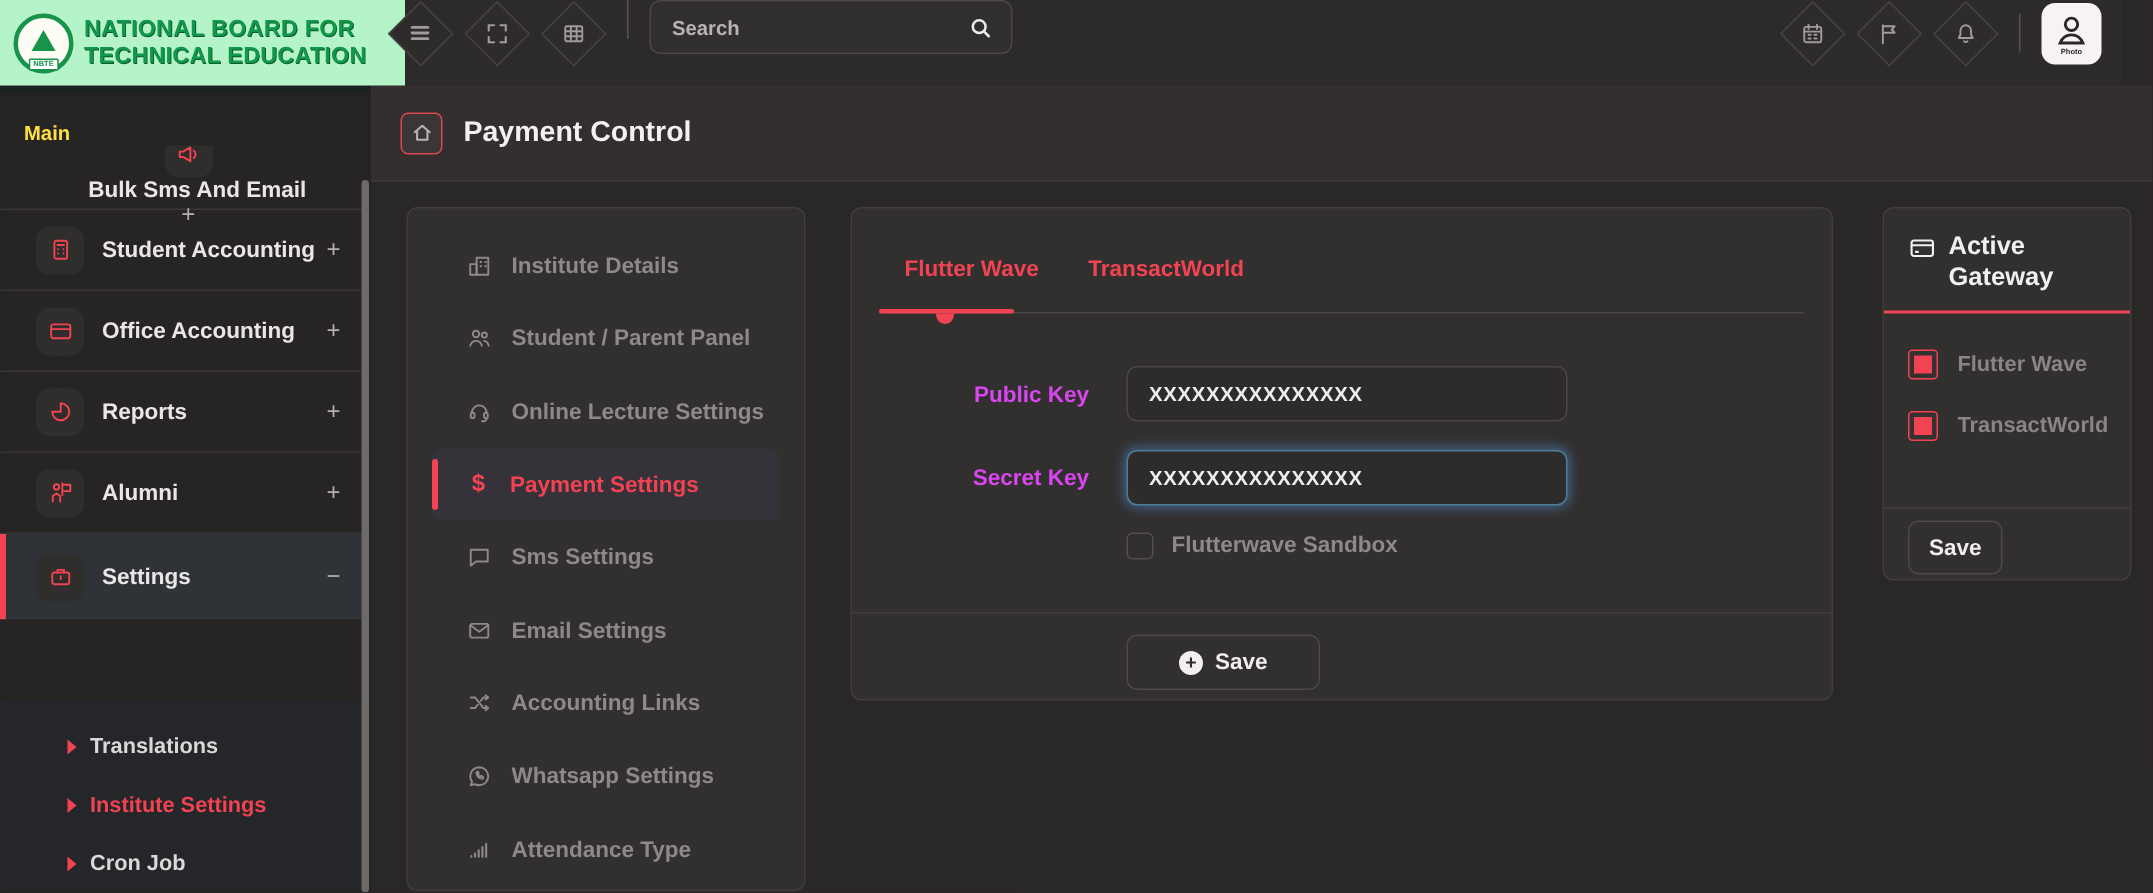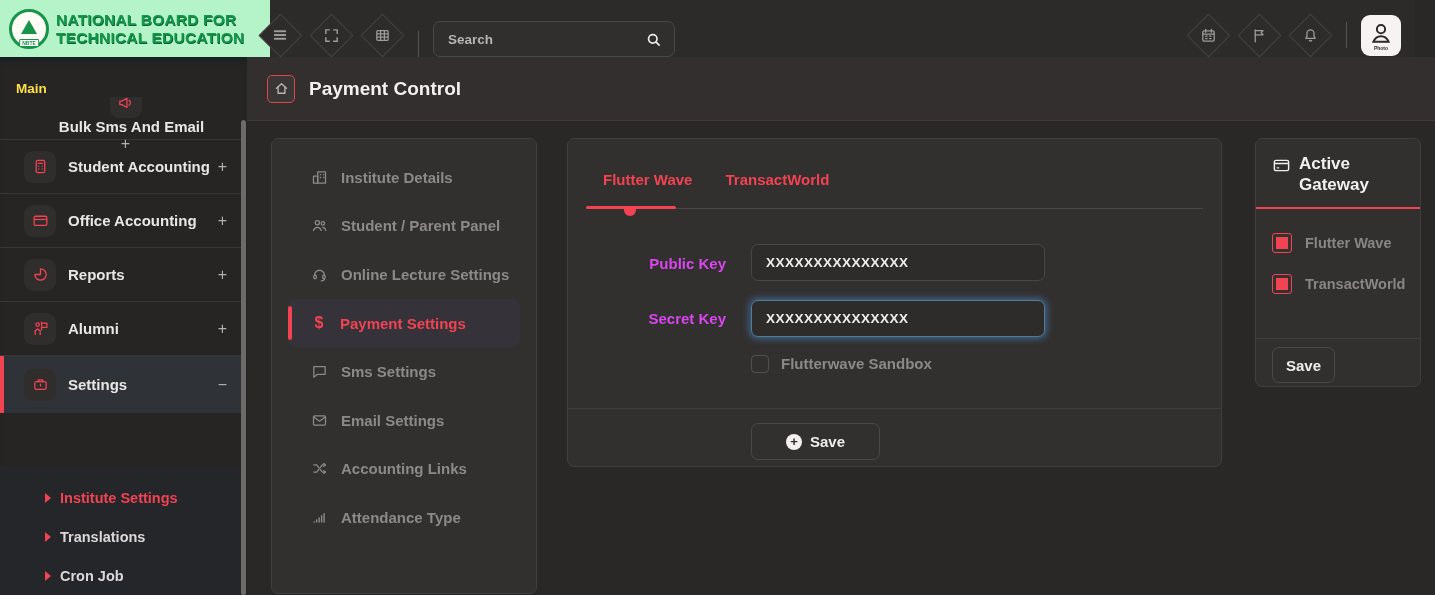--- a/index.html
+++ b/index.html
@@ -2,21 +2,21 @@
 <html><head>
 <meta charset="utf-8">
 <style>
   html,body{margin:0;padding:0;}
   body{position:relative;width:1435px;height:595px;overflow:hidden;background:#2a2727;
        font-family:"Liberation Sans",sans-serif;-webkit-font-smoothing:antialiased;}
   svg{display:block;}
 
   
   .topbar{position:absolute;left:0;top:0;width:1415px;height:57px;background:#2d2a2a;
-          display:flex;align-items:flex-end;z-index:20;}
+          display:flex;align-items:flex-start;z-index:20;}
   .brand{width:270px;height:57px;background:#b5f3c8;display:flex;align-items:center;
          gap:7px;padding-left:9px;box-sizing:border-box;flex:0 0 270px;cursor:pointer;}
   .emblem{width:40px;height:40px;border:3px solid #17934a;border-radius:50%;background:#fdfdf6;
           position:relative;display:flex;align-items:center;justify-content:center;box-sizing:border-box;flex:0 0 40px;}
   .emblem .tri{width:0;height:0;border-left:8px solid transparent;border-right:8px solid transparent;
           border-bottom:14px solid #17934a;margin-top:-4px;}
   .emblem .tag{position:absolute;bottom:-1px;left:50%;transform:translateX(-50%);
           background:#fff;border:1px solid #17934a;color:#17934a;font-size:5px;font-weight:700;
           padding:0 2px;line-height:6px;border-radius:1px;}
   .brand-text{color:#12984a;font-weight:800;font-size:15.5px;line-height:1.12;letter-spacing:.2px;
@@ -271,27 +271,27 @@
             <rect x="4" y="8" width="16" height="11" rx="2"></rect>
             <path d="M9 8V5.5h6V8M12 11.5v2.5"></path>
           </svg>
       </span>
       <span class="snav-label">Settings</span>
       <span class="snav-toggle">−</span>
     </div>
   </div>
 
   <div class="ssub">
+    <div class="ssub-item">
+      <span class="caret"></span>
+      <span>Translations</span>
+    </div>
     <div class="ssub-item active">
       <span class="caret"></span>
       <span>Institute Settings</span>
-    </div>
-    <div class="ssub-item">
-      <span class="caret"></span>
-      <span>Translations</span>
     </div>
     <div class="ssub-item">
       <span class="caret"></span>
       <span>Cron Job</span>
     </div>
   </div>
 
   <div class="side-scroll"></div>
 </div>
 
@@ -362,20 +362,29 @@
     <span>Email Settings</span>
   </div>
   <div class="mnav-item">
     <span>
       <svg width="17" height="17" viewBox="0 0 24 24" fill="none" stroke="currentColor" stroke-width="1.8" stroke-linecap="round" stroke-linejoin="round">
           <path d="M4 7h4l8 10h4M4 17h4l2.6-3.2M13.4 10.2L16 7h4"></path>
           <path d="M18 5l2.5 2L18 9M18 15l2.5 2L18 19"></path>
         </svg>
     </span>
     <span>Accounting Links</span>
+  </div>
+  <div class="mnav-item">
+    <span>
+      <svg width="17" height="17" viewBox="0 0 24 24" fill="none" stroke="currentColor" stroke-width="1.8" stroke-linecap="round" stroke-linejoin="round">
+          <path d="M12 3.5a8.5 8.5 0 0 1 0 17c-1.5 0-3-.4-4.2-1.1L4 20.5l1.2-3.6A8.5 8.5 0 0 1 12 3.5z"></path>
+          <path d="M9.3 8.5c.3 3.2 2.7 5.6 5.9 6l.6-1.8-2-1-.9.9c-1-.5-1.7-1.2-2.2-2.2l.9-.9-1-2z"></path>
+        </svg>
+    </span>
+    <span>Whatsapp Settings</span>
   </div>
   <div class="mnav-item">
     <span>
       <svg width="17" height="17" viewBox="0 0 24 24" fill="none" stroke="currentColor" stroke-width="2" stroke-linecap="round">
           <path d="M4.5 18.5v-.5M8 18.5v-3M11.5 18.5v-6M15 18.5v-9M18.5 18.5v-12"></path>
         </svg>
     </span>
     <span>Attendance Type</span>
   </div>
 </div>

